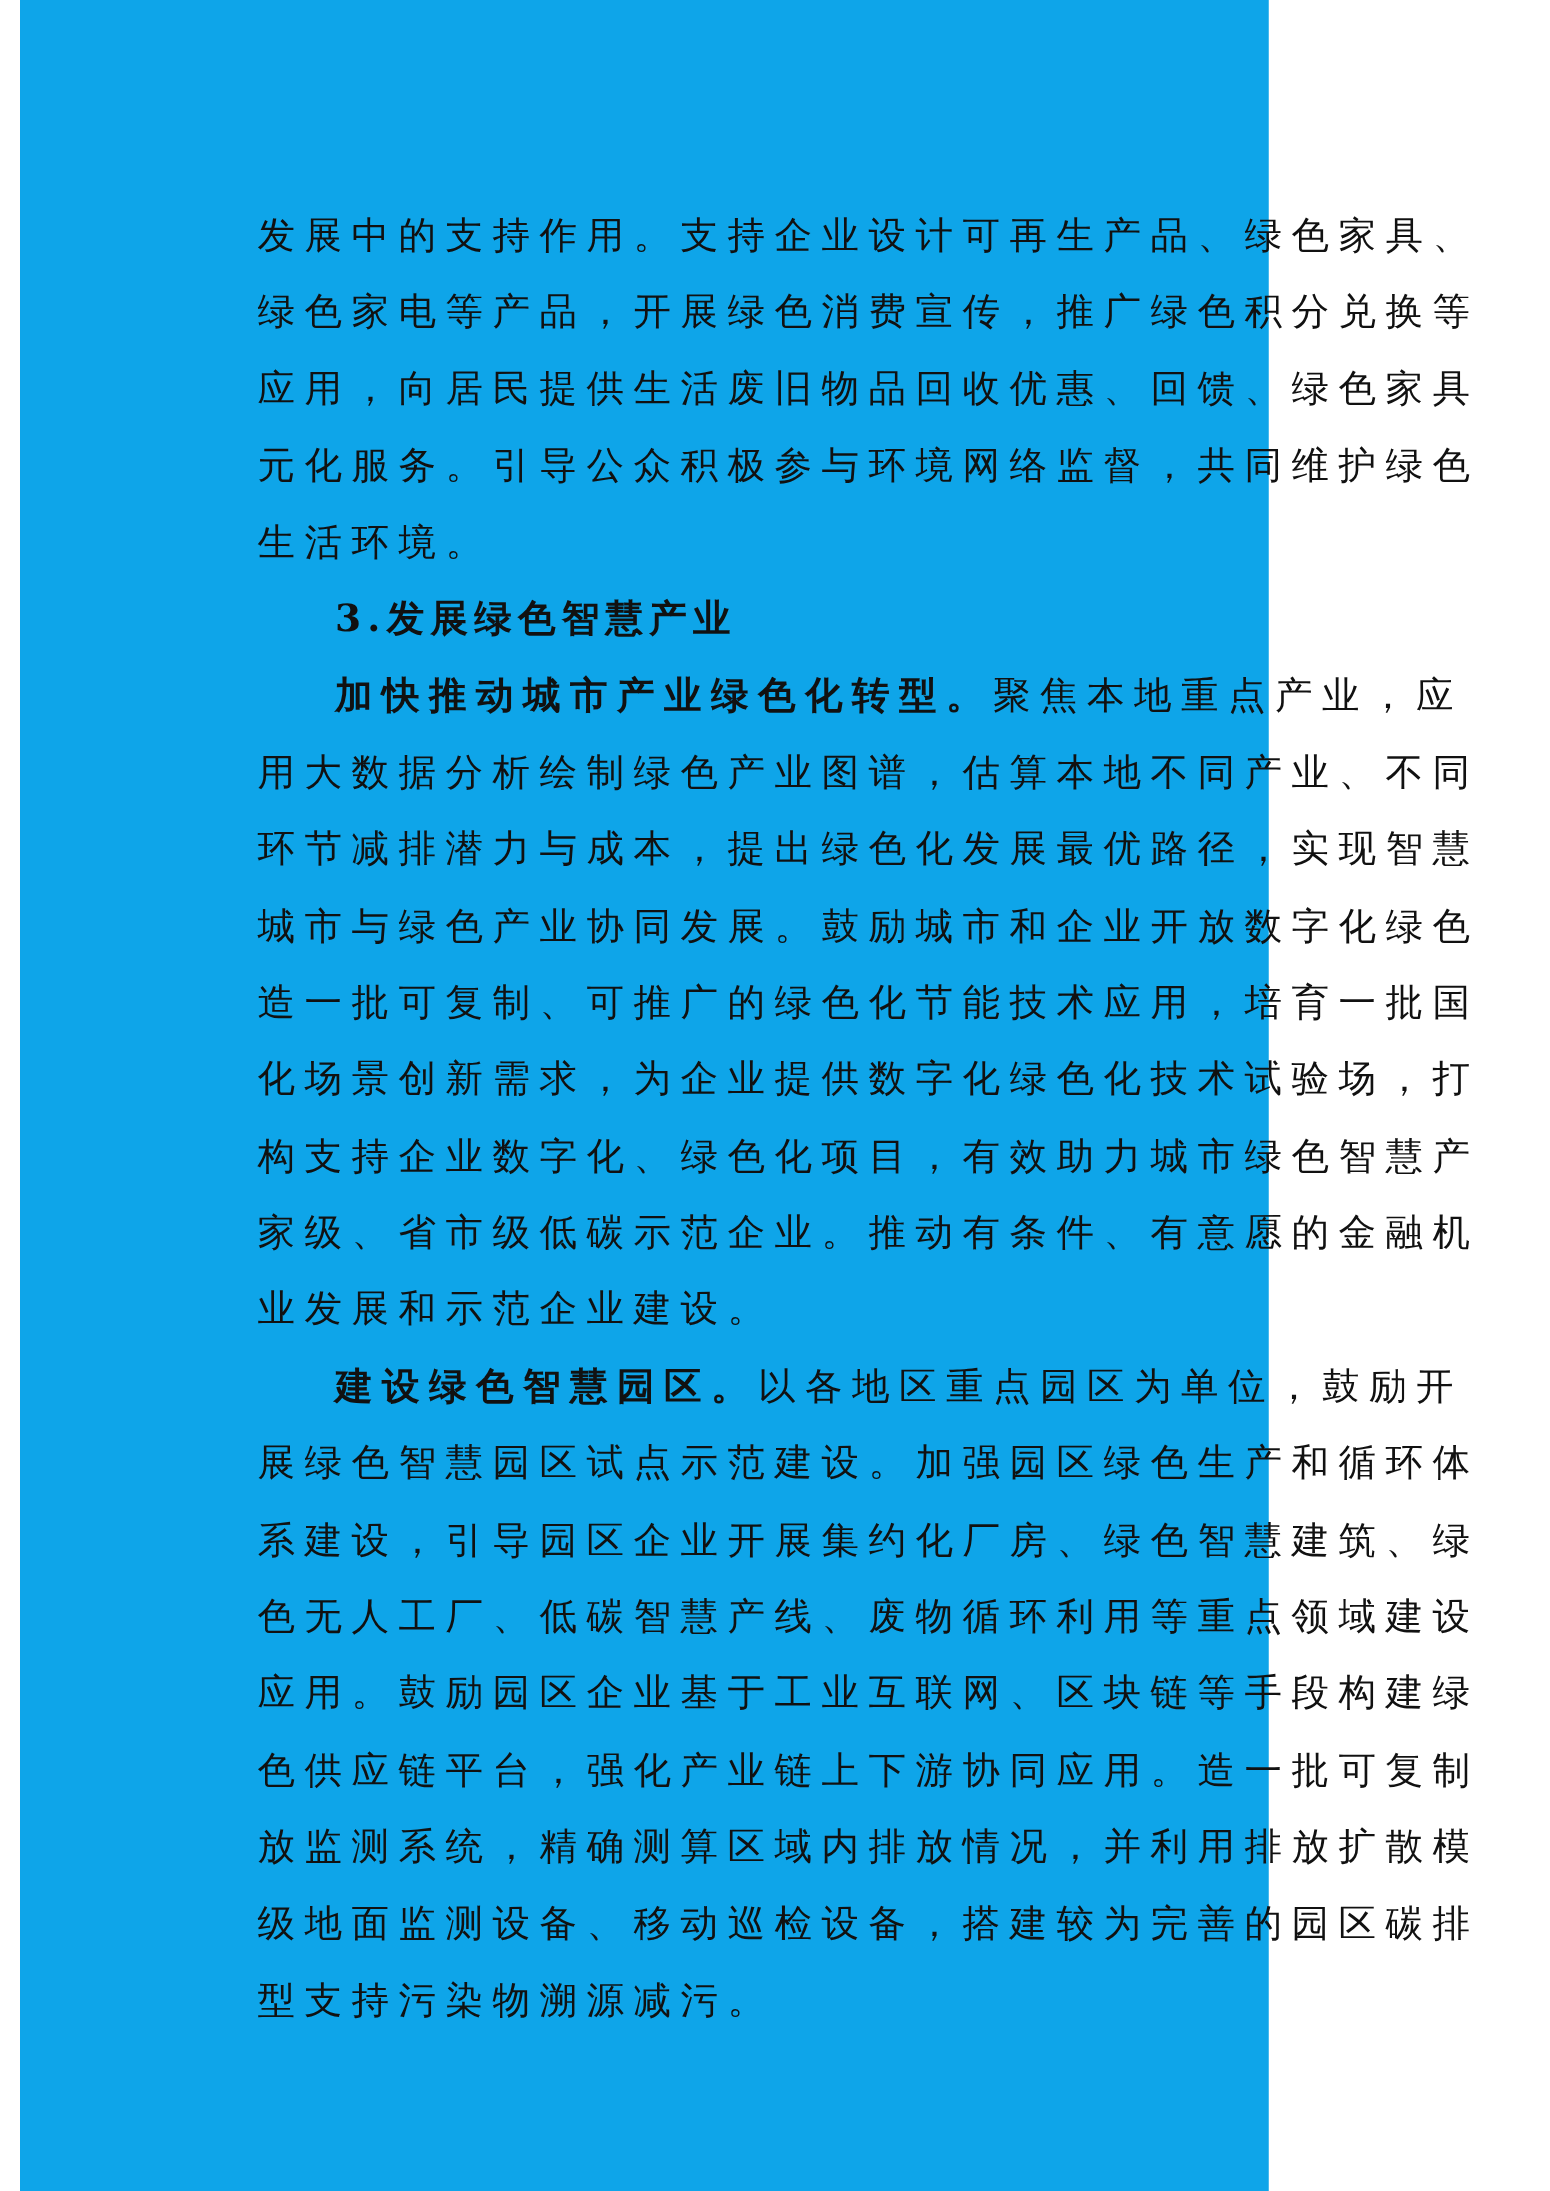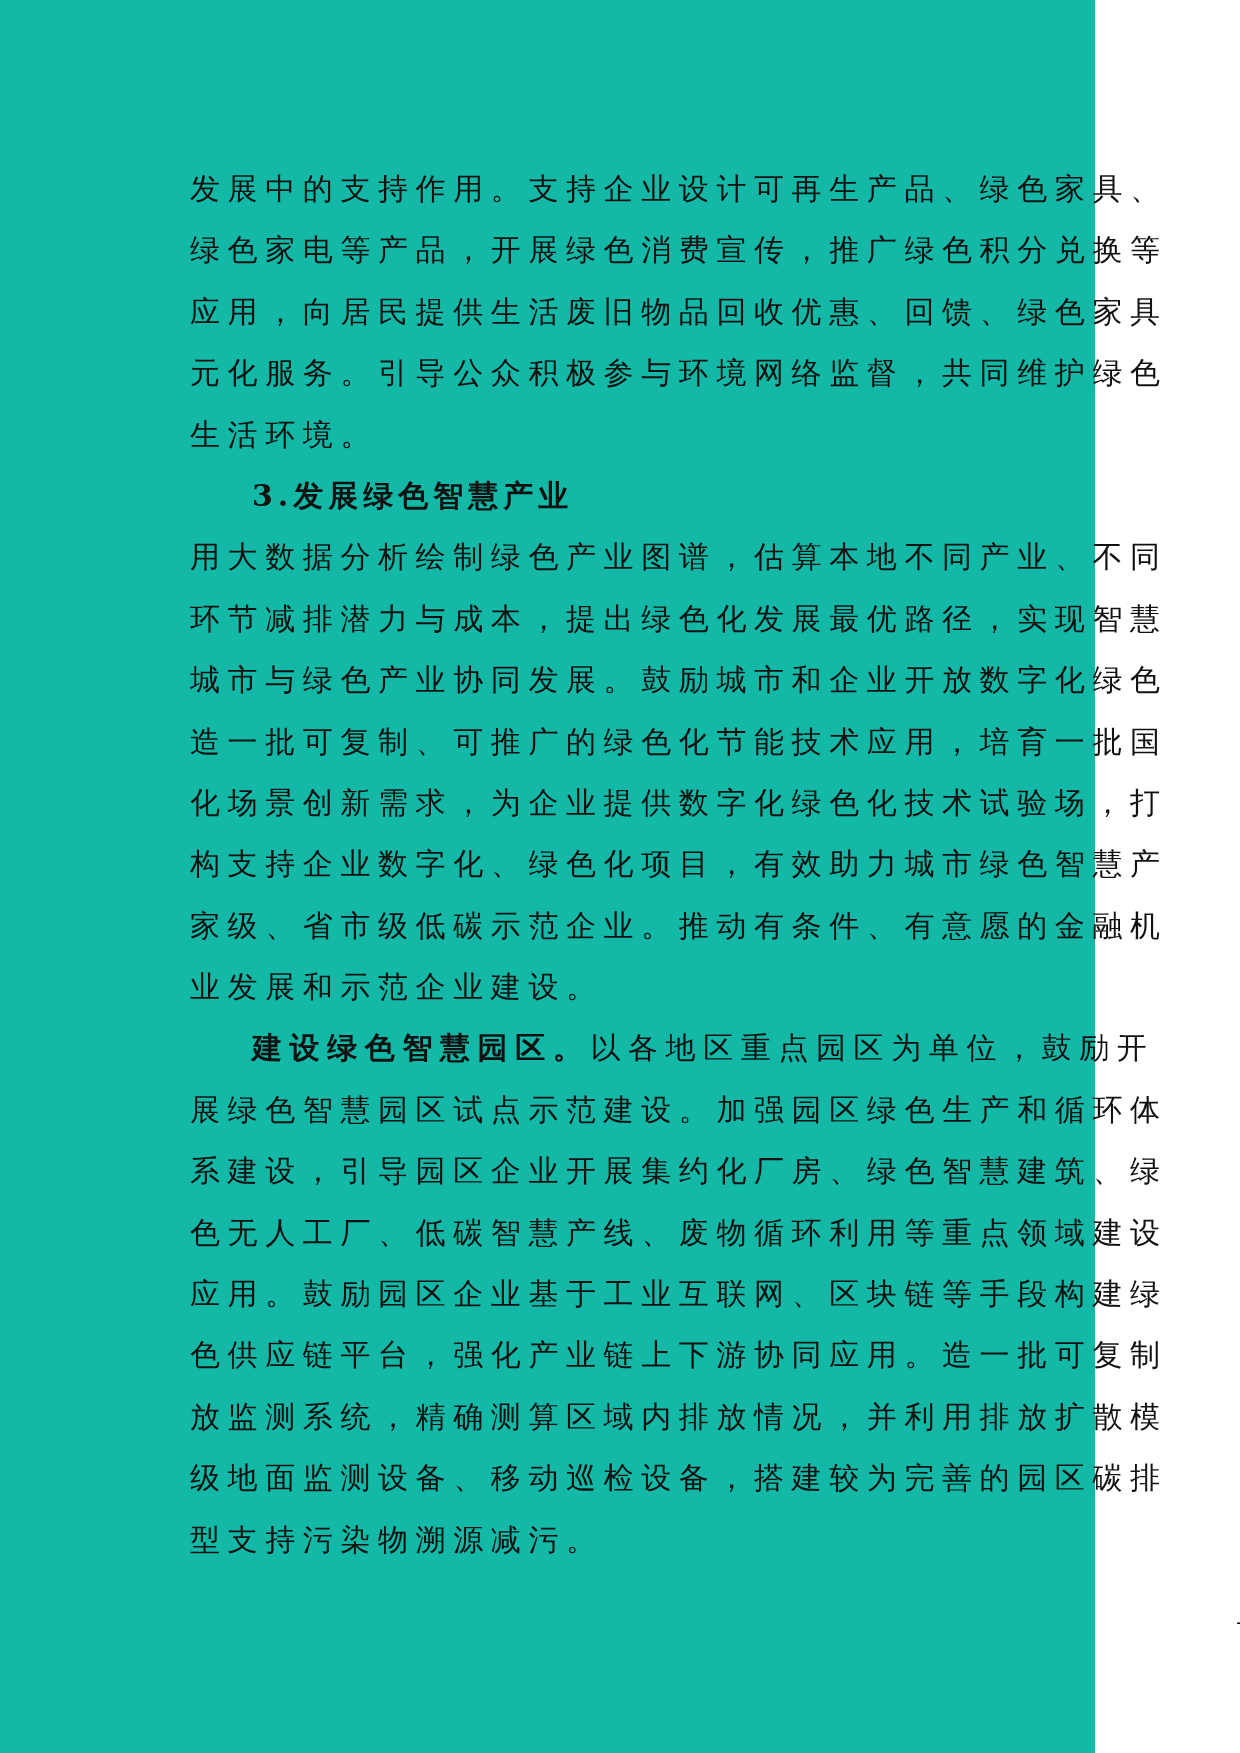--- a/index.html
+++ b/index.html
@@ -10,25 +10,25 @@
     body {
       width: 1240px;
       height: 1753px;
       position: relative;
       overflow: hidden;
       font-family: "DejaVu Serif", "Liberation Serif", serif;
       color: #111111;
     }
     .page {
       position: absolute;
-      left: 0;
+      left: 16px;
       top: 0;
-      width: 1095px;
+      width: 999px;
       height: 1753px;
-      background: #14b8a6;
+      background: #0ea5e9;
     }
     .text-block {
       position: absolute;
       left: 190px;
       top: 158px;
       width: 860px;
     }
     .line {
       height: 61.4px;
       line-height: 61.4px;
@@ -66,20 +66,21 @@
 
     <div class="line">发展中的支持作用。支持企业设计可再生产品、绿色家具、</div>
     <div class="line">绿色家电等产品，开展绿色消费宣传，推广绿色积分兑换等</div>
     <div class="line">应用，向居民提供生活废旧物品回收优惠、回馈、绿色家具</div>
     <div class="line">元化服务。引导公众积极参与环境网络监督，共同维护绿色</div>
     <div class="line">生活环境。</div>
 
     <div class="line indent heading">3.发展绿色智慧产业</div>
 
     <div>
+      <div class="line indent"><span class="bold">加快推动城市产业绿色化转型。</span><span>聚焦本地重点产业，应</span></div>
       <div class="line">用大数据分析绘制绿色产业图谱，估算本地不同产业、不同</div>
       <div class="line">环节减排潜力与成本，提出绿色化发展最优路径，实现智慧</div>
       <div class="line">城市与绿色产业协同发展。鼓励城市和企业开放数字化绿色</div>
       <div class="line">造一批可复制、可推广的绿色化节能技术应用，培育一批国</div>
       <div class="line">化场景创新需求，为企业提供数字化绿色化技术试验场，打</div>
       <div class="line">构支持企业数字化、绿色化项目，有效助力城市绿色智慧产</div>
       <div class="line">家级、省市级低碳示范企业。推动有条件、有意愿的金融机</div>
       <div class="line">业发展和示范企业建设。</div>
     </div>
 

